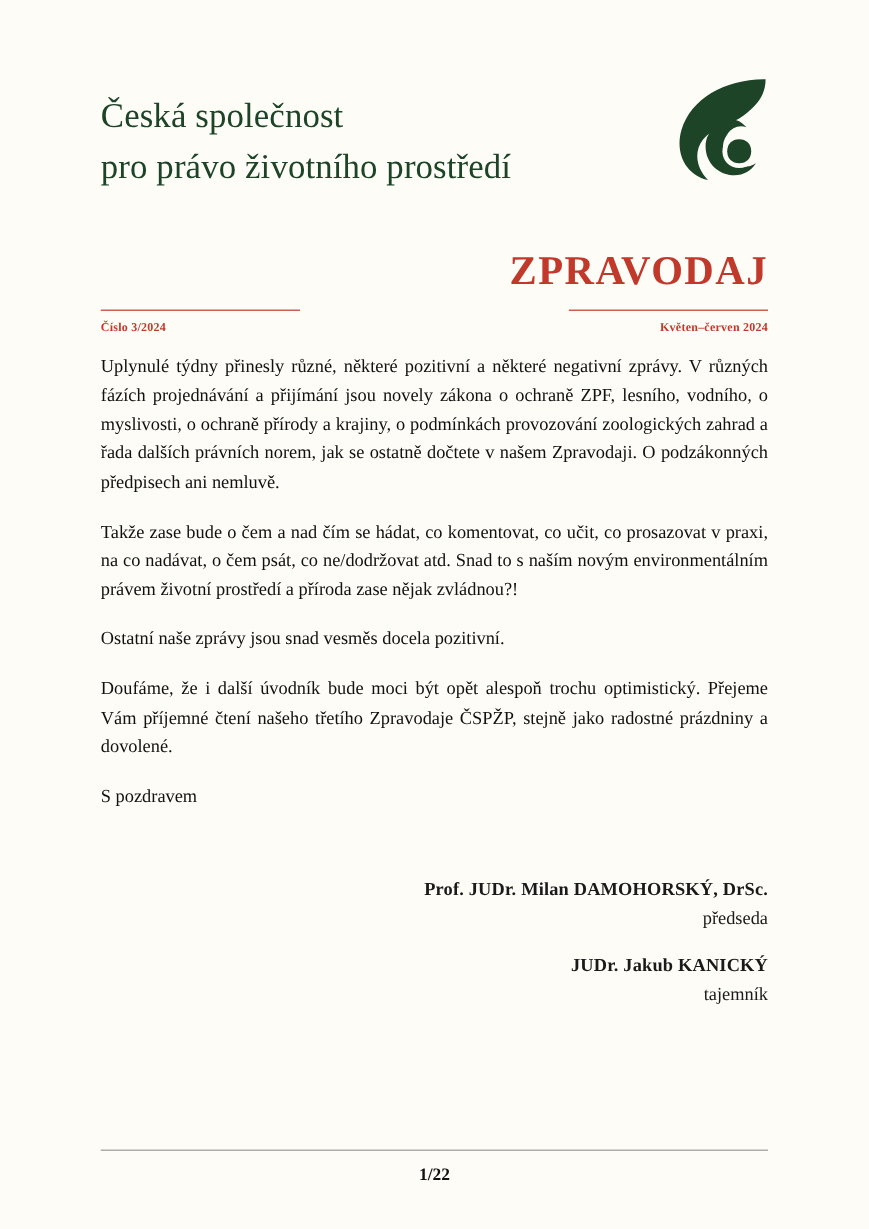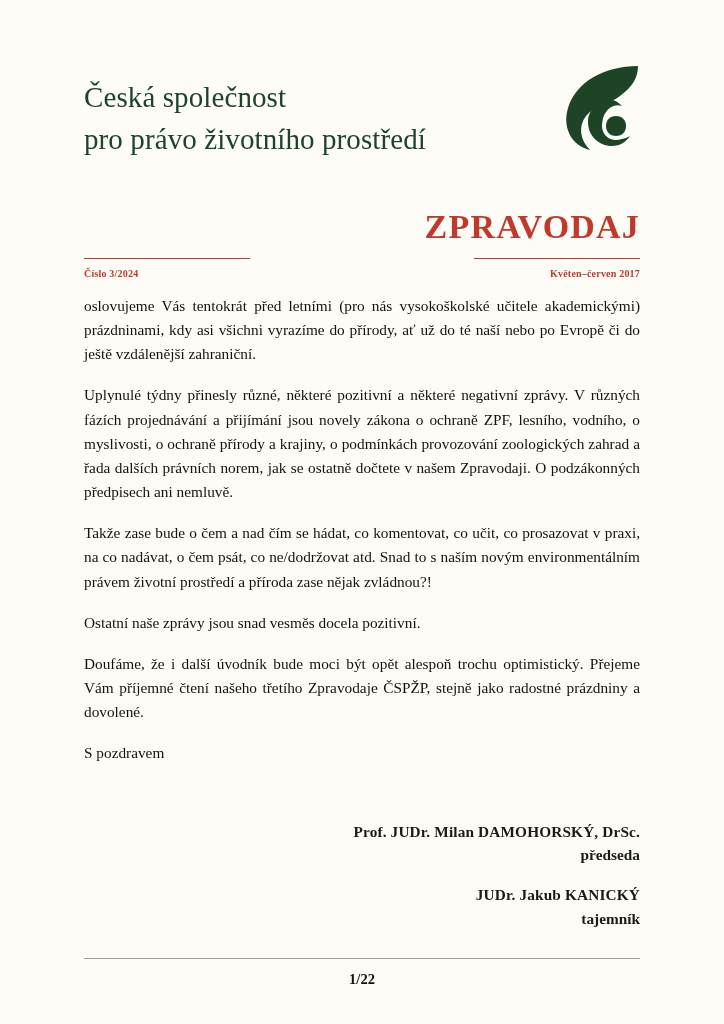--- a/index.html
+++ b/index.html
@@ -110,21 +110,21 @@
     margin-top: 54px;
     text-align: right;
     font-size: 15.3px;
     line-height: 1.55;
   }
   .sig-name {
     font-weight: bold;
     letter-spacing: 0.15px;
   }
   .sig-role {
-    font-weight: bold;
+    font-weight: normal;
     margin-bottom: 16px;
   }
 
   
   .footer {
     position: absolute;
     left: 84px;
     right: 84px;
     bottom: 36px;
   }
@@ -159,26 +159,25 @@
   </div>
 
   <div class="title-band">
     <div class="zpravodaj">ZPRAVODAJ</div>
     <div class="rule-row">
       <div class="rule rule-left"></div>
       <div class="rule rule-right"></div>
     </div>
     <div class="meta-row">
       <div>Číslo 3/2024</div>
-      <div>Květen–červen 2017</div>
+      <div>Květen–červen 2024</div>
     </div>
   </div>
 
   <div class="body-text">
-    <p>oslovujeme Vás tentokrát před letními (pro nás vysokoškolské učitele akademickými) prázdninami, kdy asi všichni vyrazíme do přírody, ať už do té naší nebo po Evropě či do ještě vzdálenější zahraniční.</p>
     <p>Uplynulé týdny přinesly různé, některé pozitivní a některé negativní zprávy. V různých fázích projednávání a přijímání jsou novely zákona o ochraně ZPF, lesního, vodního, o myslivosti, o ochraně přírody a krajiny, o podmínkách provozování zoologických zahrad a řada dalších právních norem, jak se ostatně dočtete v našem Zpravodaji. O podzákonných předpisech ani nemluvě.</p>
     <p>Takže zase bude o čem a nad čím se hádat, co komentovat, co učit, co prosazovat v praxi, na co nadávat, o čem psát, co ne/dodržovat atd. Snad to s naším novým environmentálním právem životní prostředí a příroda zase nějak zvládnou?!</p>
     <p>Ostatní naše zprávy jsou snad vesměs docela pozitivní.</p>
     <p>Doufáme, že i další úvodník bude moci být opět alespoň trochu optimistický. Přejeme Vám příjemné čtení našeho třetího Zpravodaje ČSPŽP, stejně jako radostné prázdniny a dovolené.</p>
     <p class="last">S pozdravem</p>
   </div>
 
   <div class="signatures">
     <div class="sig-name">Prof. JUDr. Milan DAMOHORSKÝ, DrSc.</div>
     <div class="sig-role">předseda</div>

